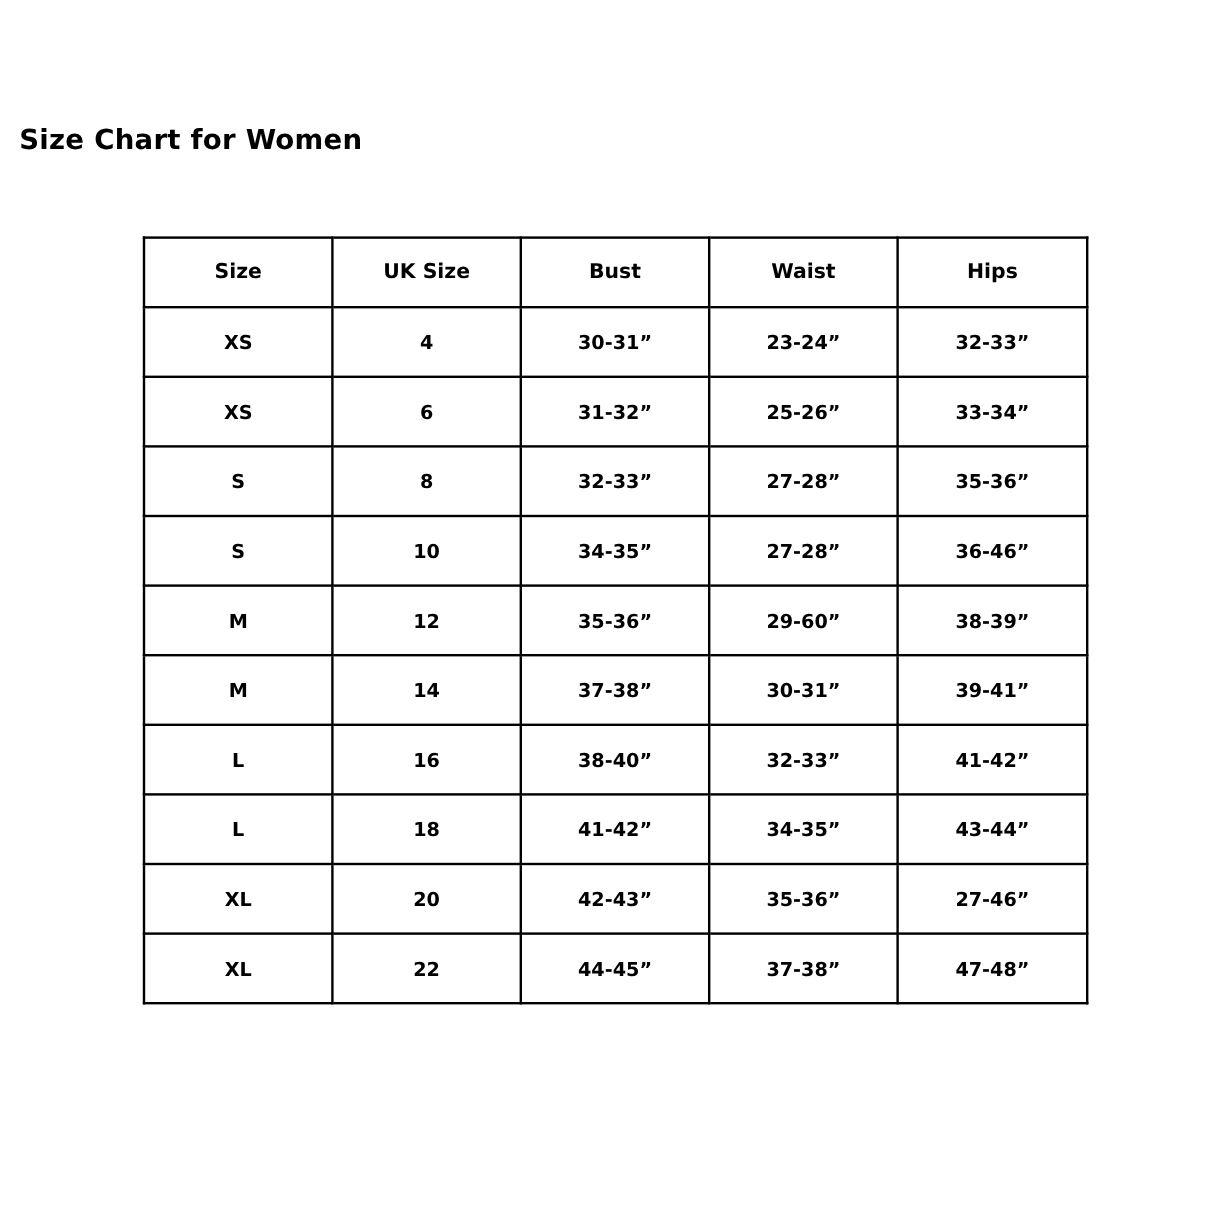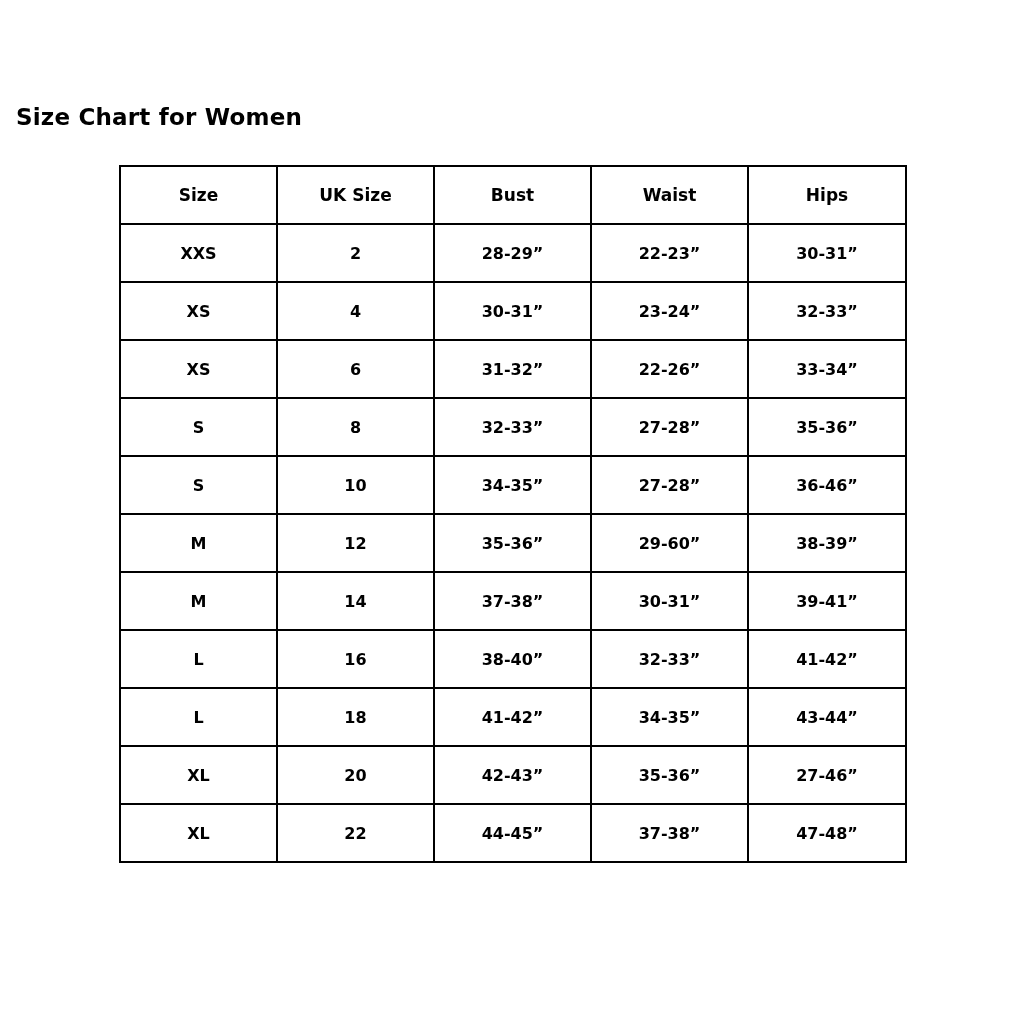--- a/index.html
+++ b/index.html
@@ -34,20 +34,21 @@
   .table-wrap {
     position: absolute;
     left: 119px;
     top: 165px;
     width: 786px;
   }
   table.size-table {
     border-collapse: collapse;
     width: 786px;
     table-layout: fixed;
+    margin-top: 32px;
   }
   table.size-table th,
   table.size-table td {
     border: 2px solid #000000;
     text-align: center;
     vertical-align: middle;
     font-size: 16px;
     font-weight: bold;
     color: #000000;
     height: 56px;
@@ -82,38 +83,31 @@
         <tr>
           <th>Size</th>
           <th>UK Size</th>
           <th>Bust</th>
           <th>Waist</th>
           <th>Hips</th>
         </tr>
       </thead>
       <tbody>
         <tr>
-          <td>XXS</td>
-          <td>2</td>
-          <td>28-29”</td>
-          <td>22-23”</td>
-          <td>30-31”</td>
-        </tr>
-        <tr>
           <td>XS</td>
           <td>4</td>
           <td>30-31”</td>
           <td>23-24”</td>
           <td>32-33”</td>
         </tr>
         <tr>
           <td>XS</td>
           <td>6</td>
           <td>31-32”</td>
-          <td>22-26”</td>
+          <td>25-26”</td>
           <td>33-34”</td>
         </tr>
         <tr>
           <td>S</td>
           <td>8</td>
           <td>32-33”</td>
           <td>27-28”</td>
           <td>35-36”</td>
         </tr>
         <tr>

